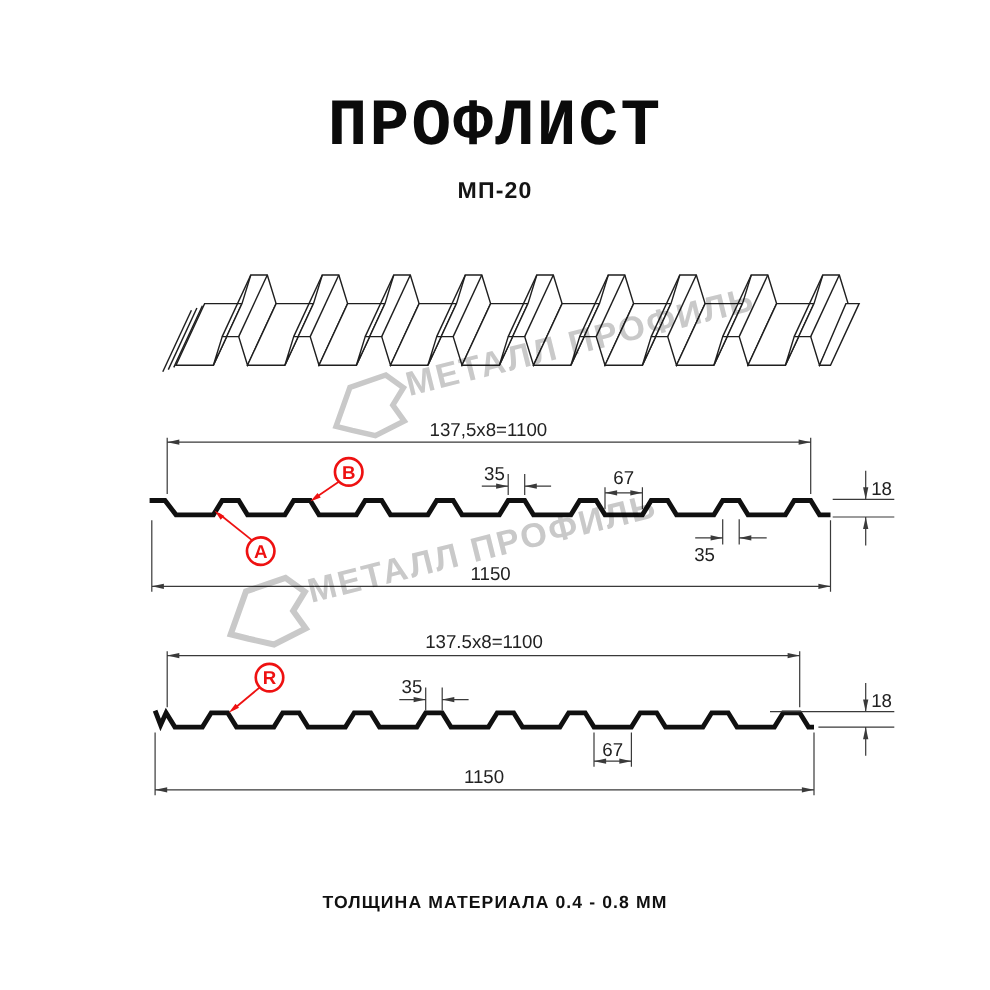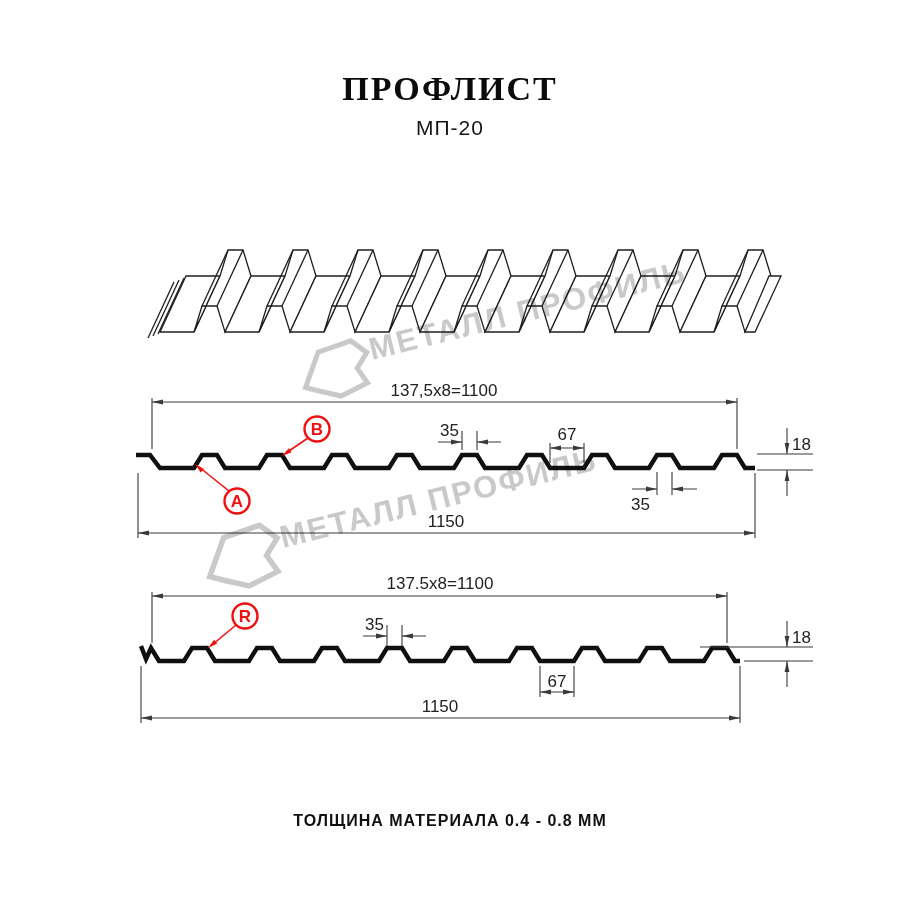--- a/index.html
+++ b/index.html
@@ -1,21 +1,21 @@
 <!DOCTYPE html>
 <html><head>
 <meta charset="utf-8">
 <style>
   html,body{margin:0;padding:0;background:#fff;}
   .page{position:relative;width:900px;height:900px;background:#ffffff;overflow:hidden;
         font-family:"Liberation Sans", sans-serif;}
   .hdr{position:absolute;top:70px;left:0;width:900px;text-align:center;}
-  .hdr h1{margin:0;font-size:34px;font-weight:800;letter-spacing:2px;color:#0b0b0b;
-          font-family:Liberation Serif, serif;}
-  .hdr .sub{margin-top:8px;font-size:21px;font-weight:400;letter-spacing:1px;color:#151515;}
+  .hdr h1{margin:12px;font-size:60px;font-weight:800;letter-spacing:2px;color:#0b0b0b;
+          font-family:Liberation Mono, monospace;}
+  .hdr .sub{margin-top:8px;font-size:21px;font-weight:700;letter-spacing:1px;color:#151515;}
   .ftr{position:absolute;top:812px;left:0;width:900px;text-align:center;
        font-size:16px;font-weight:600;letter-spacing:1px;color:#111;}
   svg.layer{position:absolute;left:0;top:0;width:900px;height:900px;}
   svg.wm{mix-blend-mode:multiply;pointer-events:none;}
   .dimline{stroke:#3a3a3a;stroke-width:1.1;fill:none;}
   .dimarrow{fill:#3a3a3a;stroke:none;}
   .dimtext{font:17px "Liberation Sans", sans-serif;fill:#222;}
   .profile{stroke:#101010;stroke-width:4.4;fill:none;stroke-linejoin:miter;}
   .sheet{stroke:#1f1f1f;stroke-width:1.3;fill:#ffffff;stroke-linejoin:miter;}
   .sheetline{stroke:#1f1f1f;stroke-width:1.3;fill:none;}

